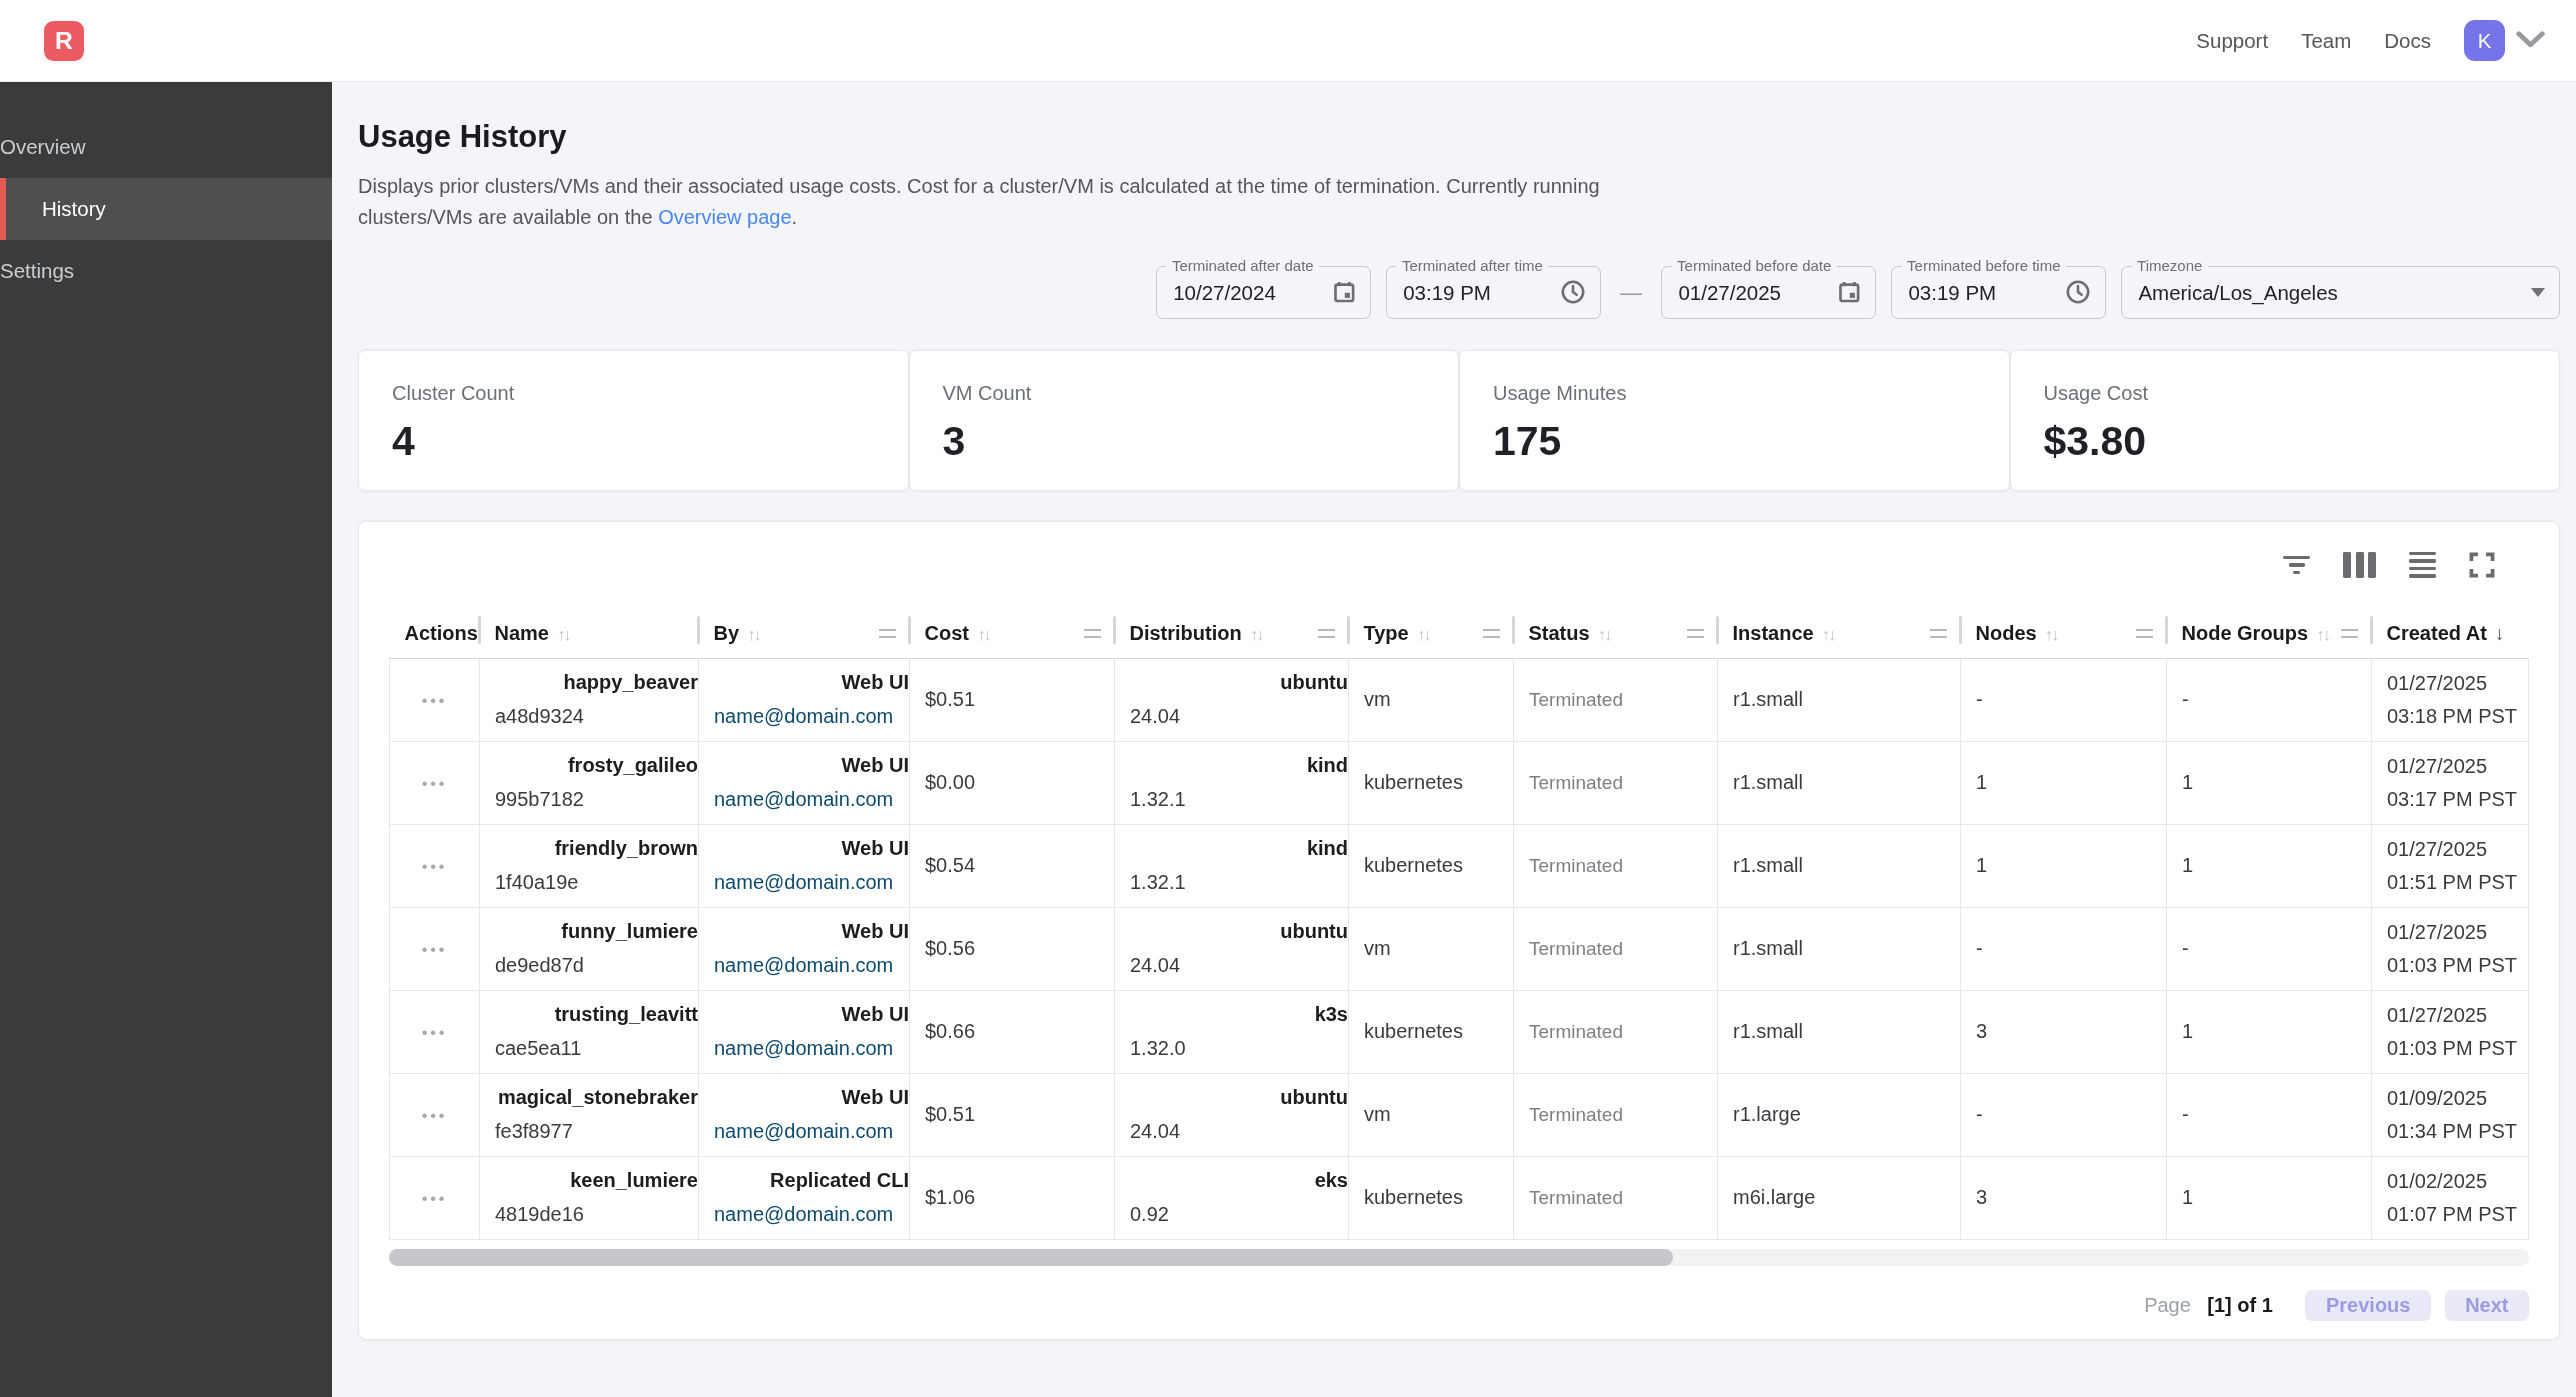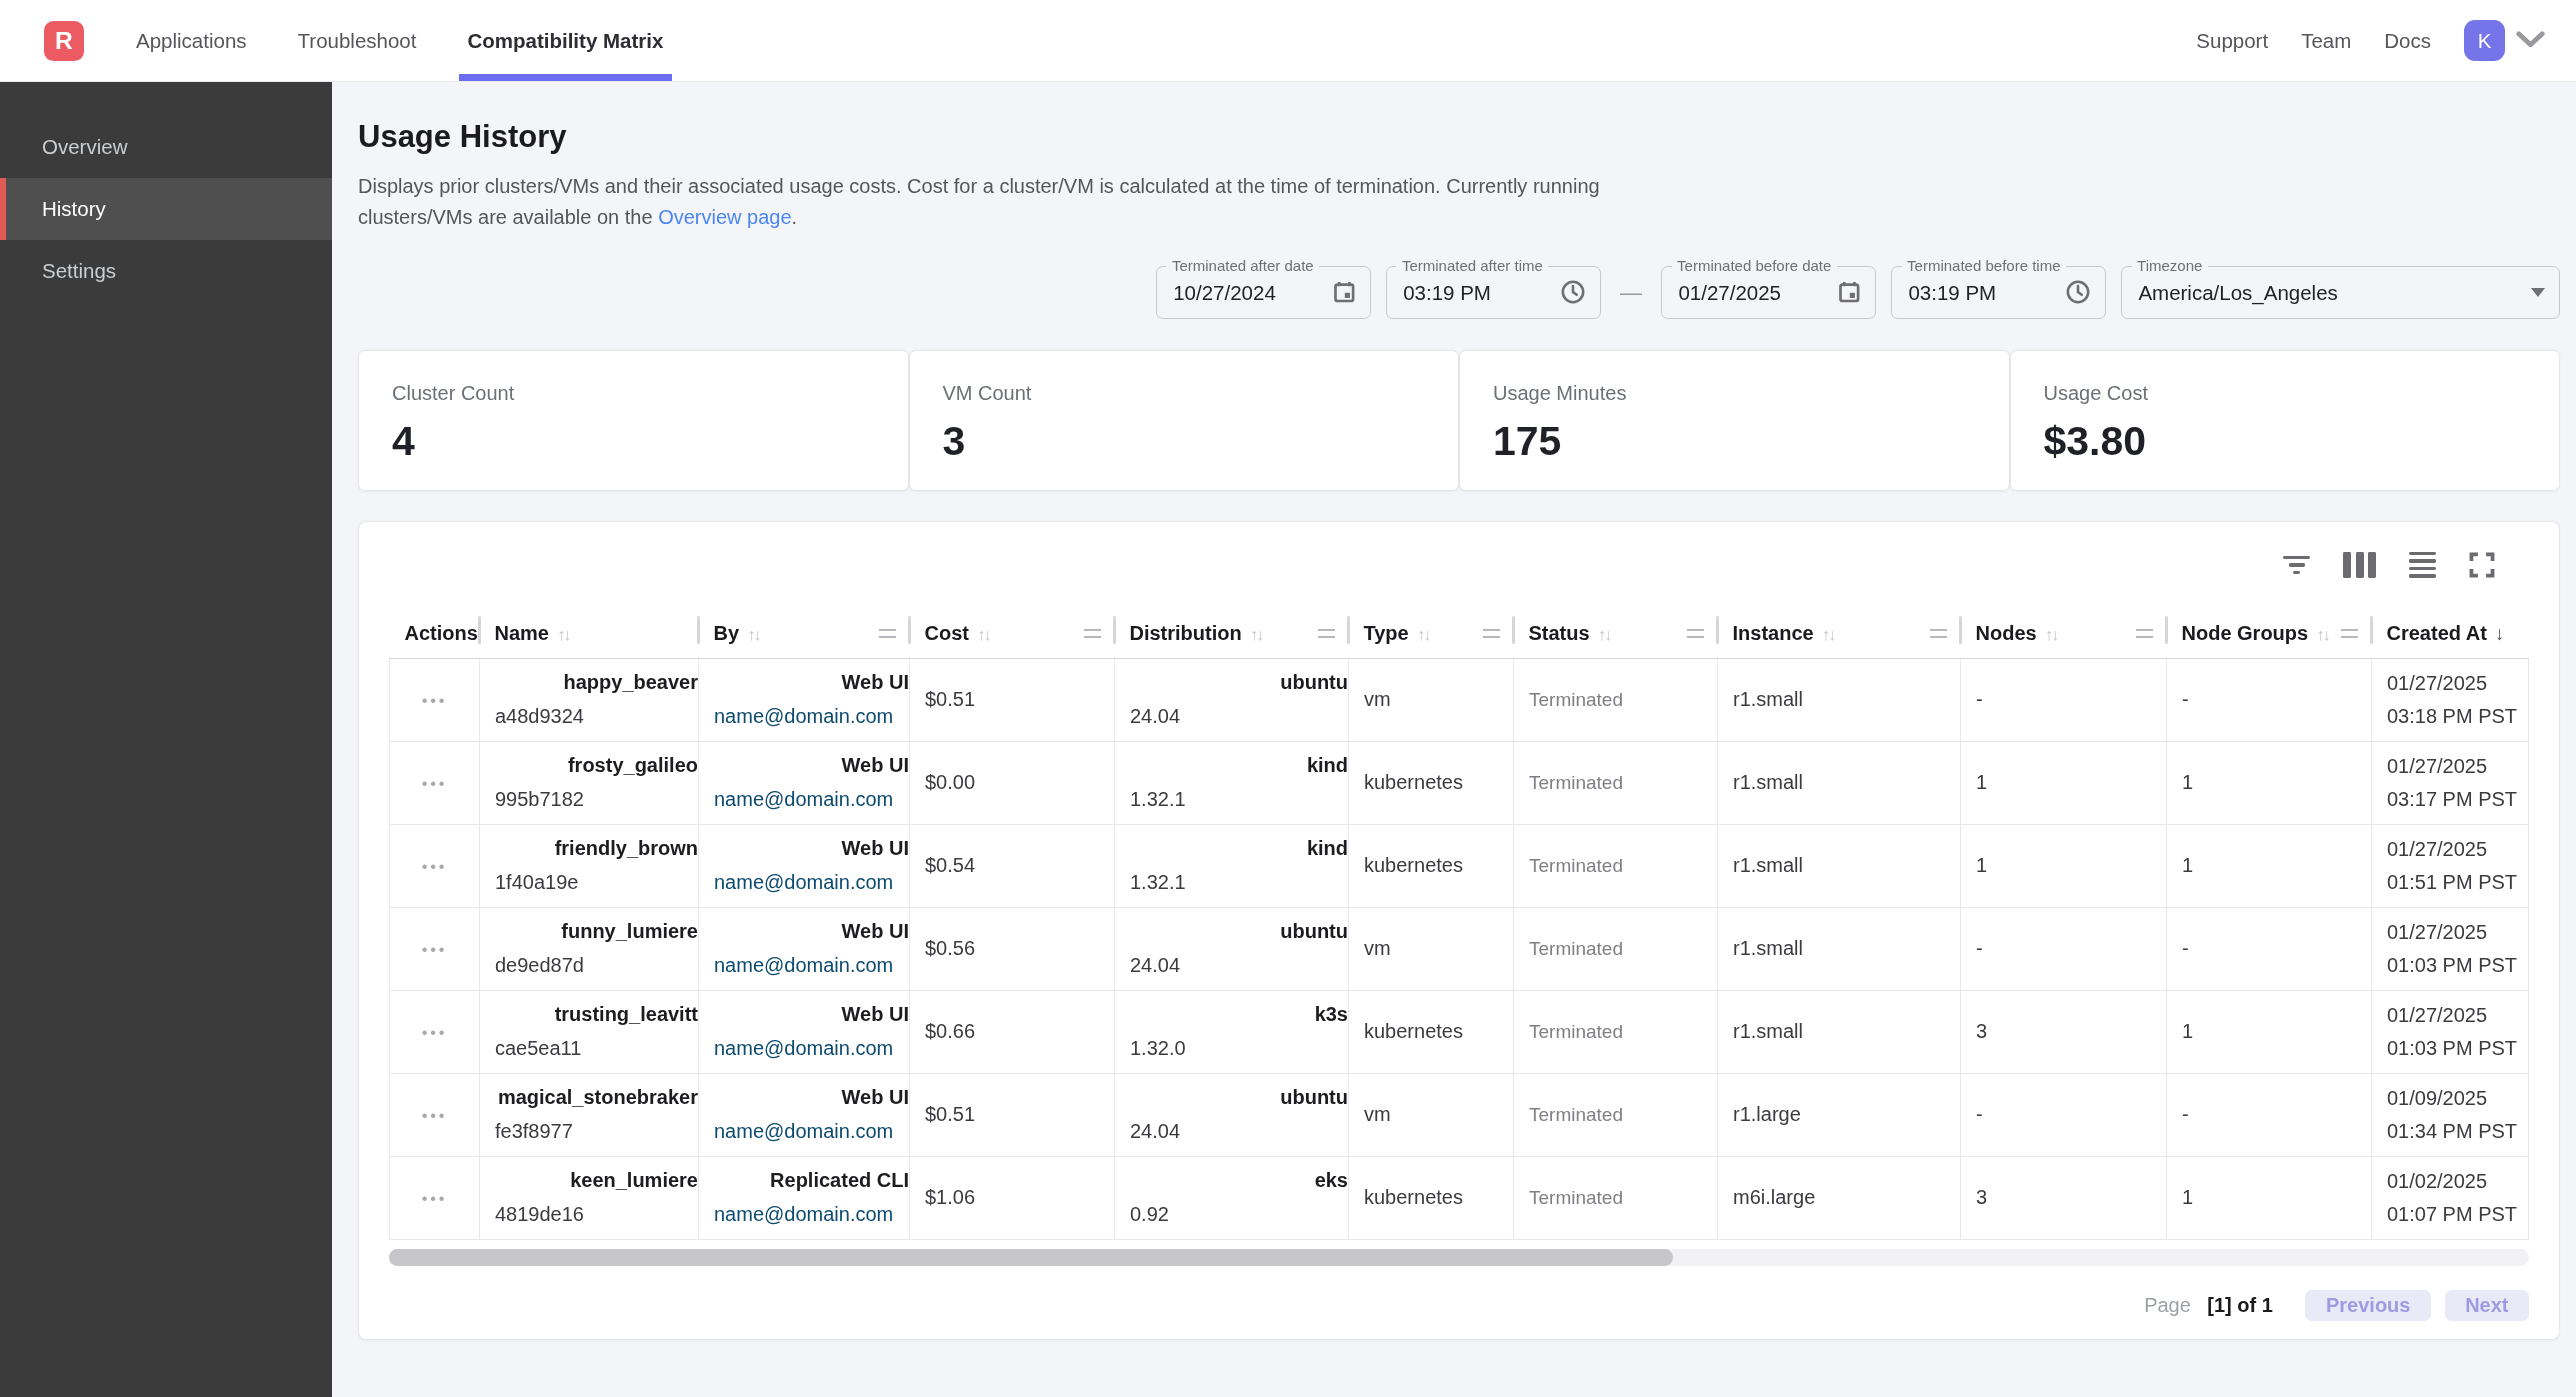--- a/index.html
+++ b/index.html
@@ -18,21 +18,21 @@
   .nav-item.active::after { content:""; position:absolute; left:-8.2px; right:-8.2px; bottom:0;
     height:6.8px; background:#6c6cf0; }
   .nav-right { margin-left:auto; display:flex; align-items:center; gap:33px; margin-right:31px; }
   .avatar-wrap { display:flex; align-items:center; gap:11px; cursor:pointer; }
   .avatar { width:41px; height:41px; background:#7574e8; border-radius:11px; color:#fff;
     font-size:20.5px; display:flex; align-items:center; justify-content:center; }
 
   
   .shell { display:flex; height:1315px; }
   .sidebar { width:332px; background:#3b3b3b; padding-top:34px; flex-shrink:0; }
-  .side-item { height:62px; line-height:62px; padding-left:42px; font-size:20.5px; color:#c9ced3; cursor:pointer; }
+  .side-item { height:62px; line-height:62px; font-size:20.5px; color:#c9ced3; cursor:pointer; }
   .side-item.active { background:#4f4f4f; border-left:6.2px solid #e15a54; padding-left:36px; color:#ffffff; }
   .main { flex:1; padding:0 26px; }
 
   
   .page-title { margin-top:37px; font-size:31px; font-weight:bold; color:#1b1b1f; }
   .page-desc { margin-top:16.4px; font-size:20px; line-height:1.55; color:#55555c; max-width:1285px; }
   .page-desc a { color:#4a86f0; text-decoration:none; }
 
   
   .filters { margin-top:33px; display:flex; justify-content:flex-end; align-items:center; gap:15px; }
@@ -88,25 +88,20 @@
   .page-label { font-size:20px; color:#9ca1a8; margin-right:2.7px; }
   .page-count { font-size:20px; font-weight:bold; color:#1b1b1f; margin-right:19px; }
   .pg-btn { height:31px; padding:0 20.5px; border:none; border-radius:6.8px; background:#e9e9f8;
     color:#9d9ce2; font-size:20px; font-weight:bold; font-family:inherit; cursor:pointer; }
 </style>
 </head>
 <body>
 
 <header class="topnav">
   <div class="logo">R</div>
-  <nav class="nav-left">
-    <div class="nav-item">Applications</div>
-    <div class="nav-item">Troubleshoot</div>
-    <div class="nav-item active">Compatibility Matrix</div>
-  </nav>
   <div class="nav-right">
     <div class="nav-item">Support</div>
     <div class="nav-item">Team</div>
     <div class="nav-item">Docs</div>
     <div class="avatar-wrap">
       <div class="avatar">K</div>
       <span>
         <svg width="29" height="18" viewBox="0 0 42 26">
             <polyline points="4,4 21,20 38,4" fill="none" stroke="#9a9a9e" stroke-width="7" stroke-linecap="round" stroke-linejoin="round"></polyline>
           </svg>

